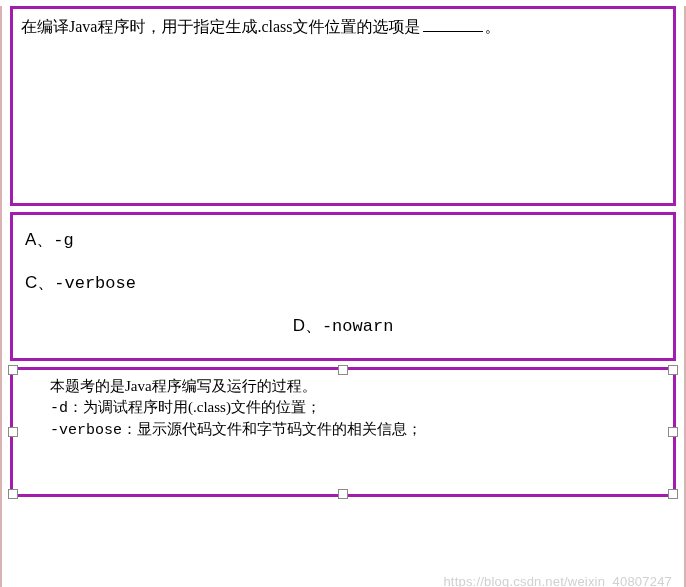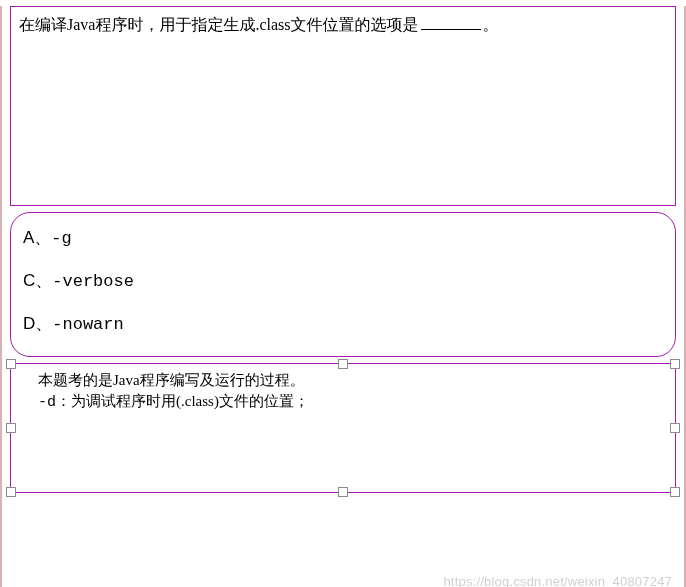--- a/index.html
+++ b/index.html
@@ -13,21 +13,21 @@
   }
   .page-frame {
     width: 686px;
     height: 587px;
     border-left: 2px solid #d9b3b3;
     border-right: 2px solid #d9b3b3;
     background: #fff;
     position: relative;
   }
   .section {
-    border: 1px solid #a21caf;
+    border: 3px solid #a21caf;
     margin: 6px 8px;
     background: #fff;
     position: relative;
   }
   .question-box {
     height: 200px;
     padding: 6px 8px;
   }
   .question-text {
     font-size: 16px;
@@ -38,35 +38,34 @@
   .question-text .blank {
     display: inline-block;
     border-bottom: 1px solid #000;
     width: 60px;
     height: 14px;
     vertical-align: baseline;
     margin: 0 2px;
   }
   .options-box {
     padding: 14px 12px 14px 12px;
-    border-radius: 20px;
   }
   .option {
     font-size: 17px;
     line-height: 1.3;
     margin-bottom: 20px;
     font-family: Arial, "SimSun", sans-serif;
     color: #000;
   }
-  .option:last-child { margin-bottom: 6px; }
+  .option:last-child { margin-bottom: 6px; text-align: center; }
   .opt-label { font-family: Arial, sans-serif; }
   .opt-value { font-family: "Consolas","Courier New",monospace; }
   .option.correct { color: #e60000; }
   .explain-box {
-    padding: 6px 6px 8px 1px;
+    padding: 6px 6px 8px 11px;
     height: 130px;
     position: relative;
   }
   .explain-inner {
     padding: 0 6px 0 26px;
     font-size: 15px;
     line-height: 1.4;
     color: #000;
     font-family: "SimSun","宋体",serif;
   }
@@ -124,17 +123,18 @@
     <span class="select-handle sh-tr"></span>
     <span class="select-handle sh-lc"></span>
     <span class="select-handle sh-rc"></span>
     <span class="select-handle sh-bl"></span>
     <span class="select-handle sh-bc"></span>
     <span class="select-handle sh-br"></span>
 
     <div class="explain-inner">
       <div>本题考的是Java程序编写及运行的过程。</div>
       <div><span class="mono">-d：</span><span>为调试程序时用(.class)文件的位置；</span></div>
+      <div><span class="mono">-verbose：</span><span>显示源代码文件和字节码文件的相关信息；</span></div>
     </div>
   </div>
 
   <div class="watermark">https://blog.csdn.net/weixin_40807247</div>
 </div>
 
 </body></html>

